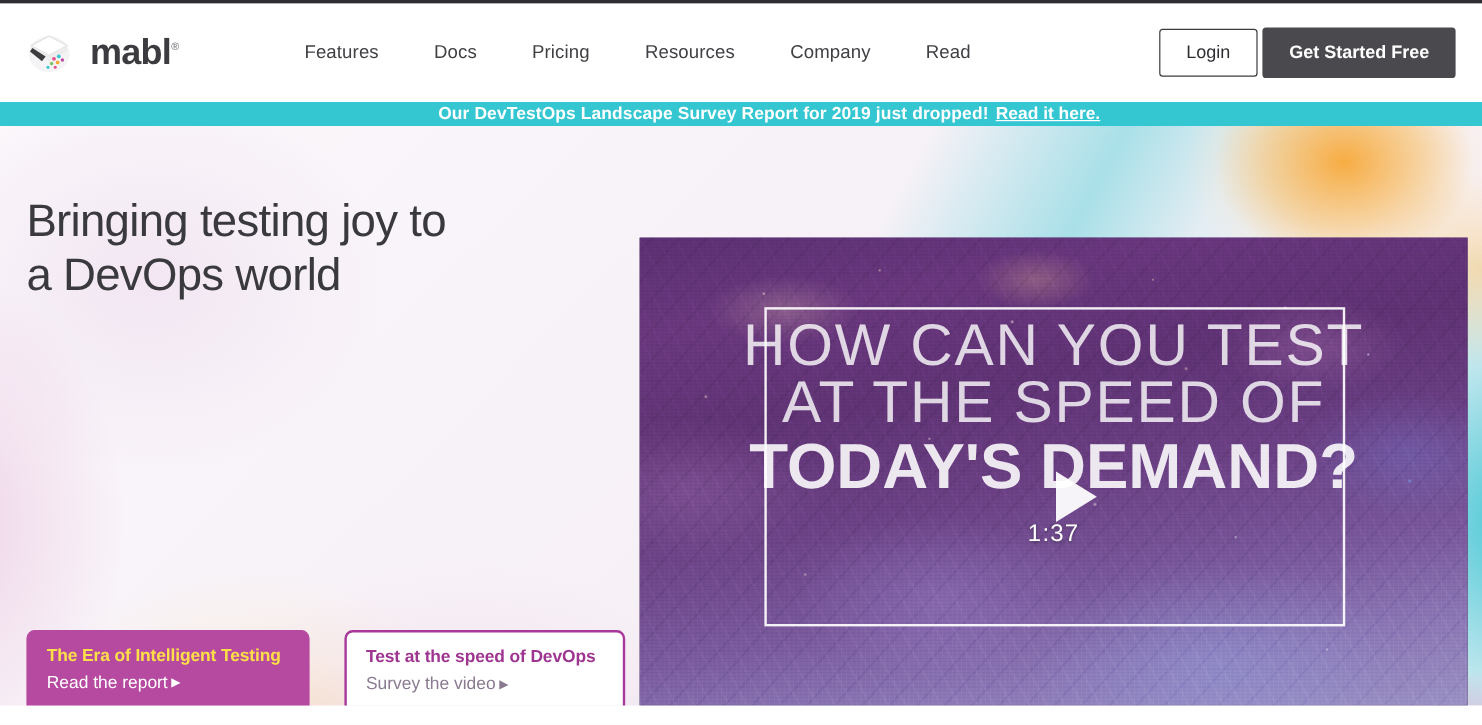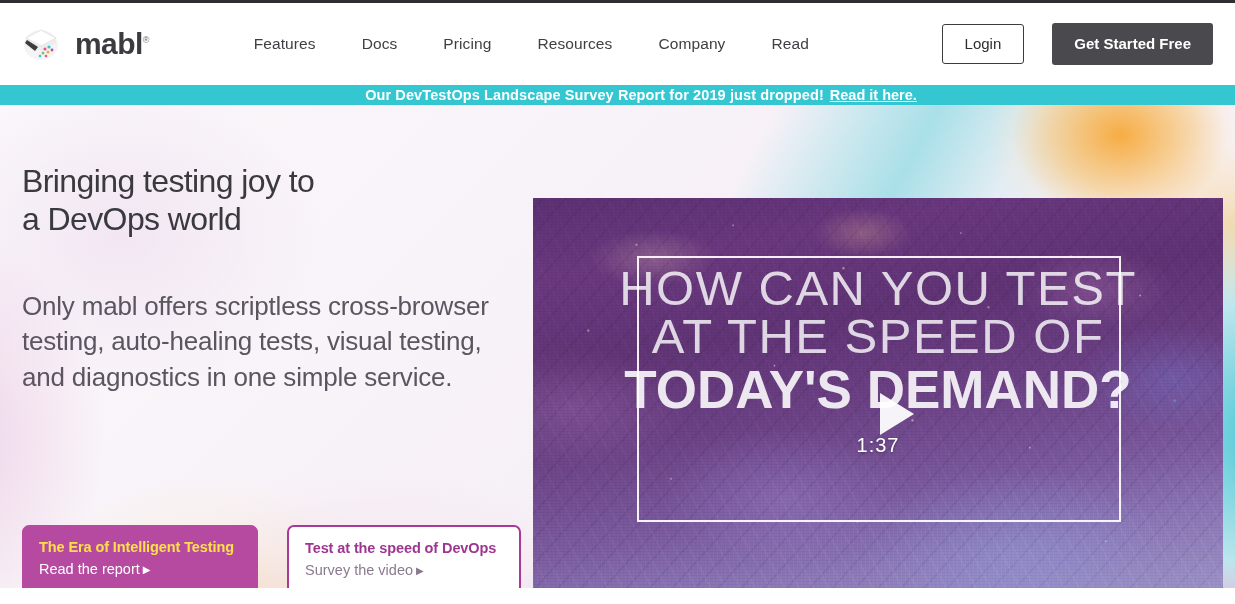--- a/index.html
+++ b/index.html
@@ -53,21 +53,21 @@
     color:#3f3f44;
     cursor:pointer;
     white-space:nowrap;
     letter-spacing:0.1px;
   }
 
   .header-actions {
     margin-left:auto;
     display:flex;
     align-items:center;
-    gap:28px;
+    gap:4px;
   }
   .btn-login {
     border:1.6px solid #3c3c40;
     background:#fff;
     color:#2e2e32;
     font-size:15px;
     padding:10px 22px;
     border-radius:3px;
     cursor:pointer;
     font-family:inherit;
@@ -138,21 +138,21 @@
 
   .hero-inner { position:relative; z-index:2; height:100%; }
 
   .hero-copy {
     position:absolute;
     left:22px;
     top:58px;
     width:500px;
   }
   .hero-title {
-    font-size:32px;
+    font-size:38px;
     line-height:1.18;
     color:#3a3a3e;
     font-weight:normal;
     letter-spacing:-0.6px;
   }
   .hero-sub {
     margin-top:50px;
     font-size:26px;
     line-height:1.38;
     color:#5a5560;
@@ -360,21 +360,20 @@
 <div class="hero">
   <div class="hero-bg"></div>
 
   <div class="hero-inner">
 
     <div class="hero-copy">
       <h1 class="hero-title">
         <span>Bringing testing joy to</span><br>
         <span>a DevOps world</span>
       </h1>
-      <p class="hero-sub">Only mabl offers scriptless cross-browser testing, auto-healing tests, visual testing, and diagnostics in one simple service.</p>
     </div>
 
     <div class="cta-row">
       <div class="cta-card filled">
         <div class="cta-title">The Era of Intelligent Testing</div>
         <div class="cta-link">
           <span>Read the report</span><span class="cta-arrow">▶</span>
         </div>
       </div>
 

